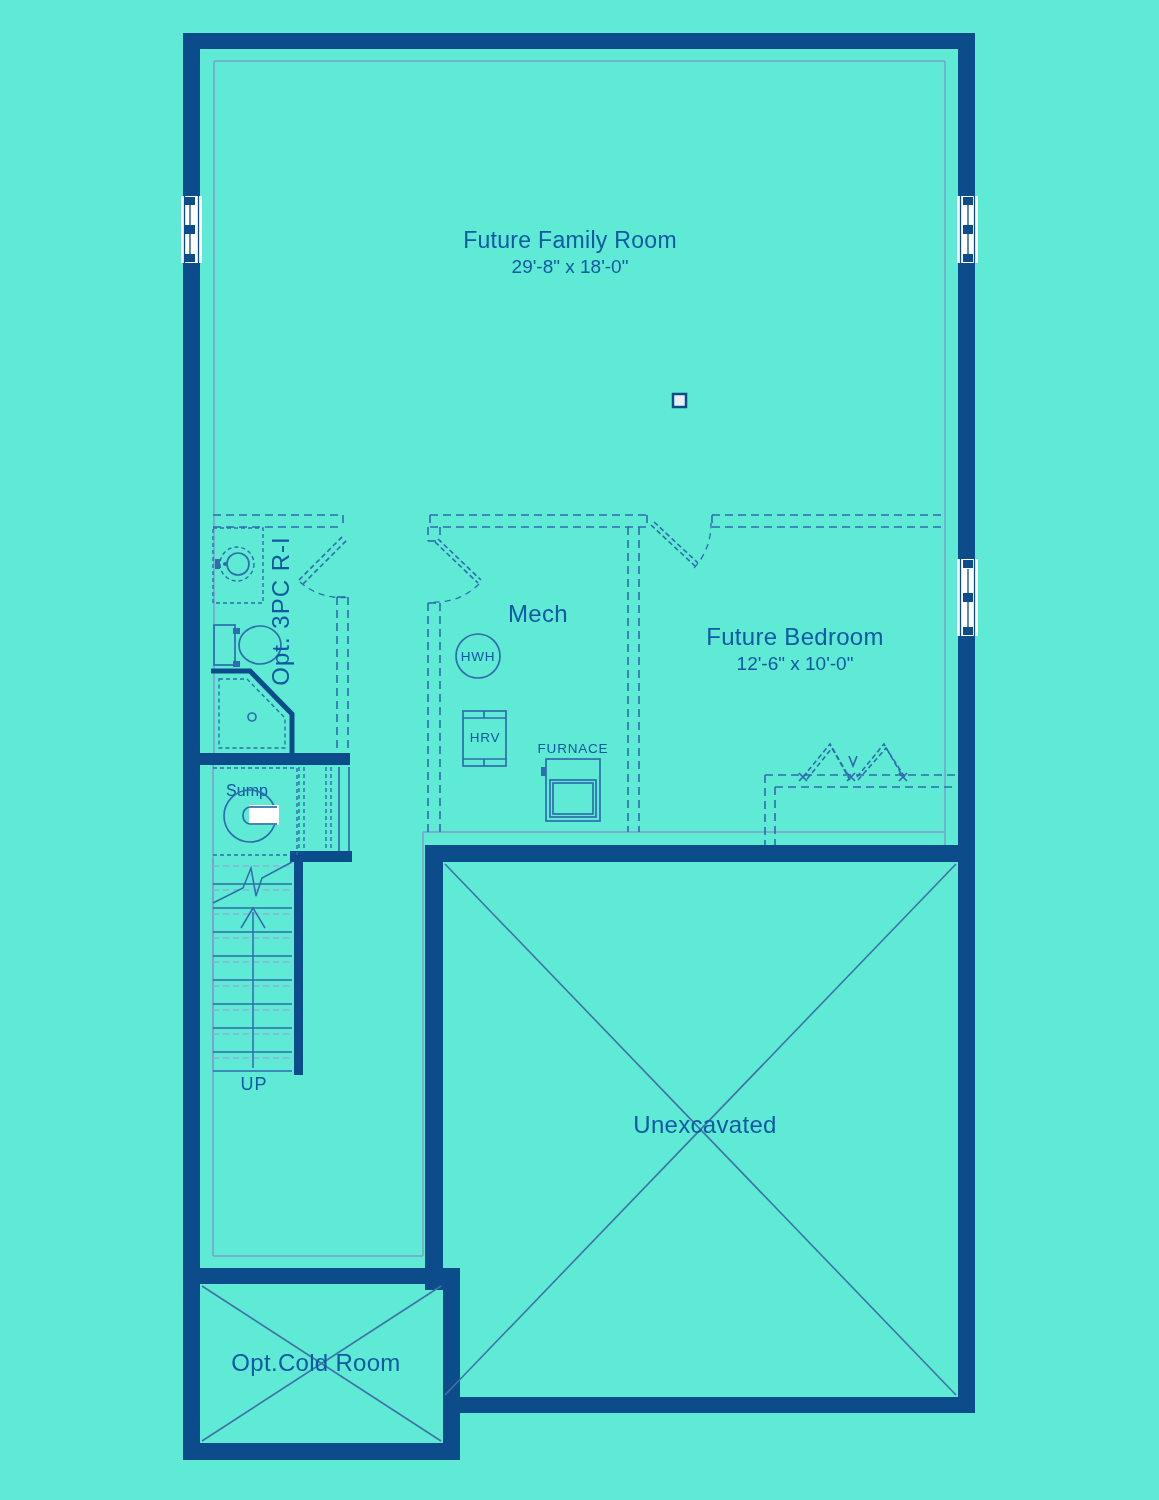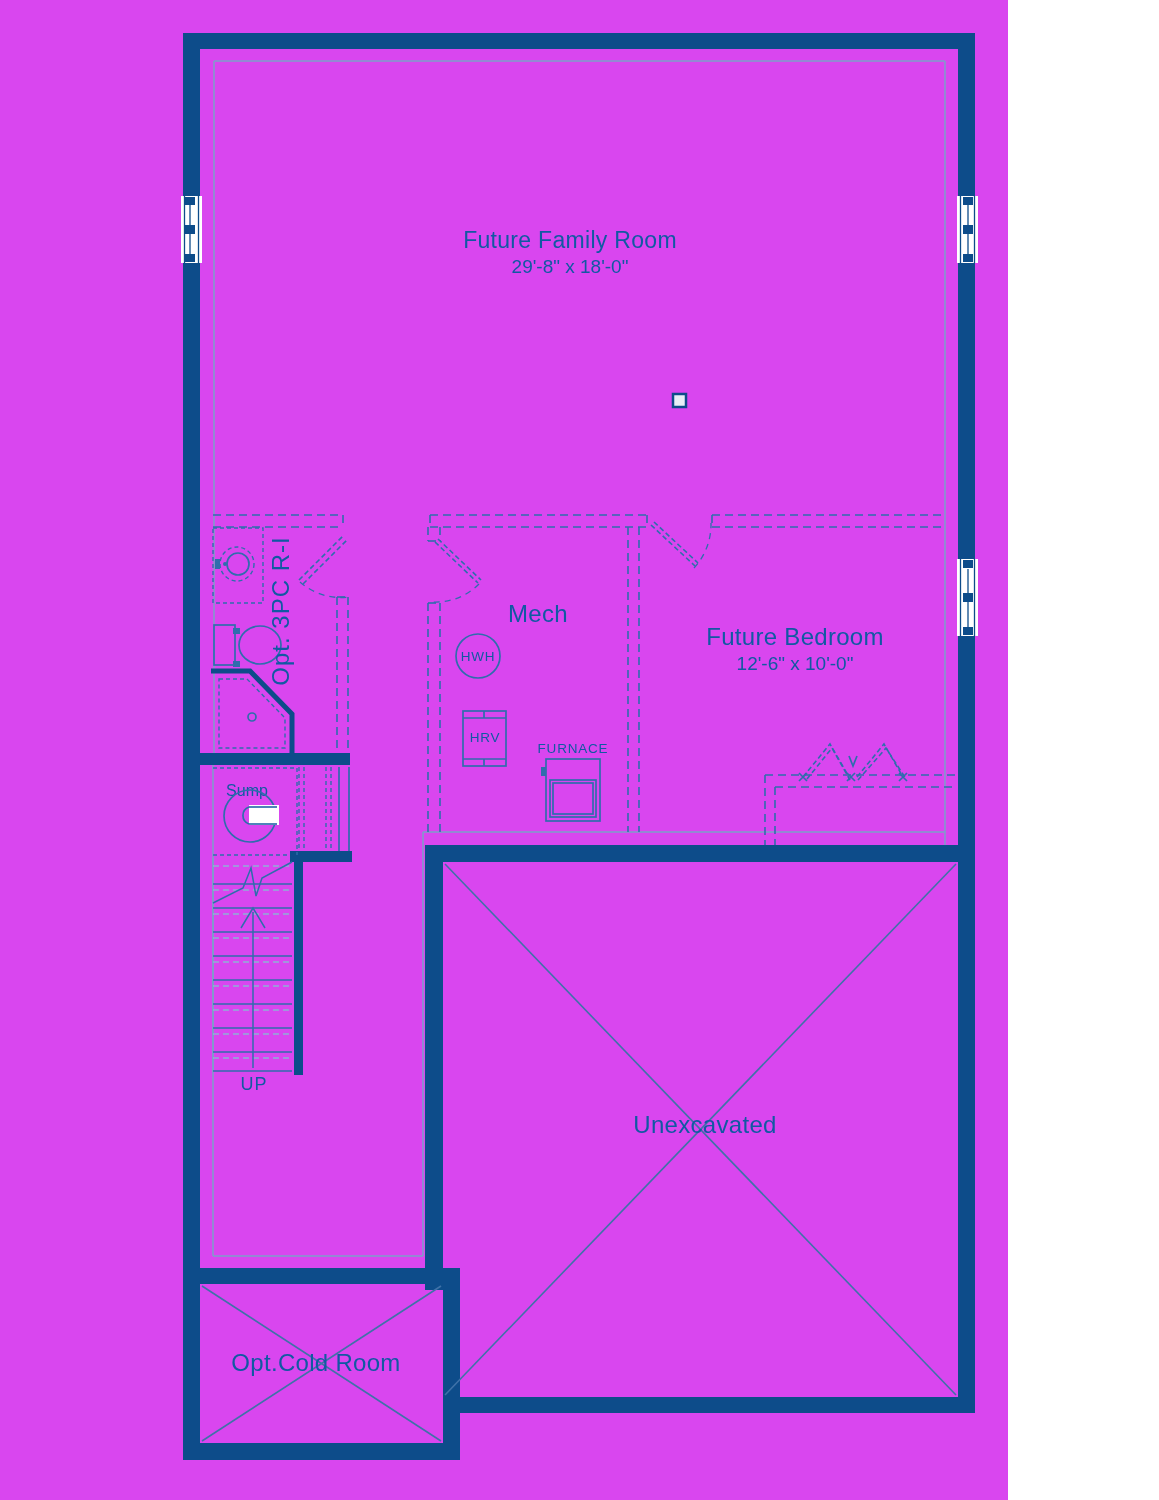--- a/index.html
+++ b/index.html
@@ -4,21 +4,21 @@
 <style>
   :root{
     --wall:#0d4c8a;
     --dash:#2f6dad;
     --thin:#7d9fca;
     --xline:#3f72a8;
     --text:#1159a3;
     --treaddash:#8fb0d6;
   }
   html,body{margin:0;padding:0;background:#ffffff;}
-  .plan-wrap{width:1008px;height:1500px;position:relative;background:#d946ef;}
+  .plan-wrap{width:1159px;height:1500px;position:relative;background:#5eead4;}
   svg text{
     font-family:"Liberation Sans", sans-serif;
     fill:var(--text);
     text-anchor:middle;
   }
   .t-xl{font-size:24px;letter-spacing:.3px;}
   .t-lg{font-size:23px;letter-spacing:.3px;}
   .t-md{font-size:19px;}
   .t-sm{font-size:16px;}
   .t-up{font-size:18px;letter-spacing:1px;}

